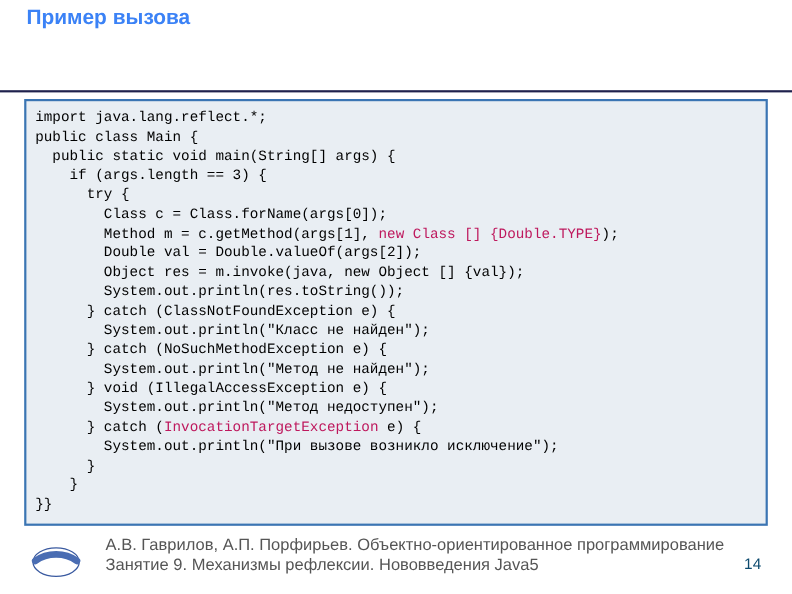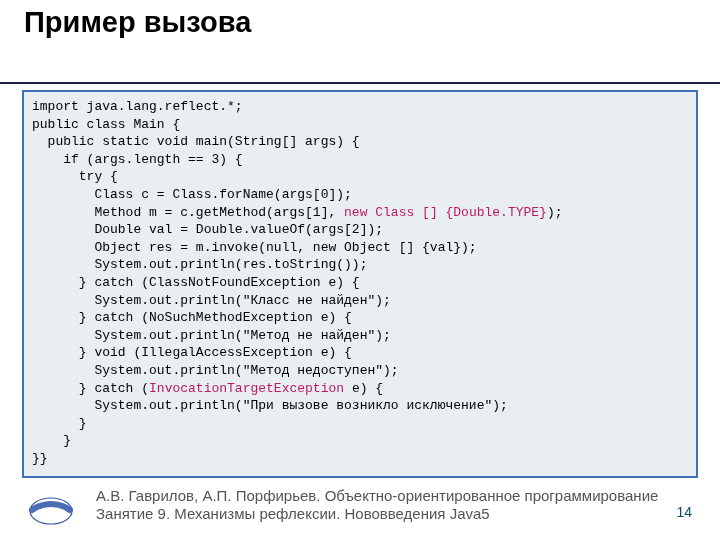--- a/index.html
+++ b/index.html
@@ -1,17 +1,17 @@
 <!DOCTYPE html>
 <html><head>
 <meta charset="utf-8">
 <style>
   html,body{margin:0;padding:0;width:720px;height:540px;background:#fff;font-family:Arial,Helvetica,sans-serif;overflow:hidden}
   .slide{position:relative;width:720px;height:540px;box-sizing:border-box}
-  .title{position:absolute;left:24px;top:6px;color:#000000;font-size:29px;font-weight:700;line-height:1.15}
+  .title{position:absolute;left:24px;top:6px;color:#3b82f6;font-size:19px;font-weight:700;line-height:1.15}
   .rule{position:absolute;left:0;right:0;top:82px;height:2px;background:#1f214d}
   .codebox{position:absolute;left:22px;top:90px;width:676px;height:388px;border:2px solid #3b75b3;background:#e9eef3;padding:6px 8px 4px 8px;box-sizing:border-box}
   .code{white-space:pre;font-family:"Courier New",Courier,monospace;font-size:13px;line-height:17.6px;color:#000}
   .code .hl{color:#be185d}
   .footer{position:absolute;left:0;bottom:12px;width:100%;height:36px}
   .logo{position:absolute;left:28px;bottom:2px}
   .logo svg{display:block}
   .ftext{position:absolute;left:96px;bottom:4px;color:#555;font-size:15px;line-height:1.25}
   .pagenum{position:absolute;right:28px;bottom:8px;color:#0c4a6e;font-size:14px}
 </style>
@@ -26,21 +26,21 @@
 
   <div class="codebox">
 <div class="code"><span>import java.lang.reflect.*;</span>
 <span>public class Main {</span>
 <span>  public static void main(String[] args) {</span>
 <span>    if (args.length == 3) {</span>
 <span>      try {</span>
 <span>        Class c = Class.forName(args[0]);</span>
 <span>        Method m = c.getMethod(args[1], </span><span class="hl">new Class [] {Double.TYPE}</span><span>);</span>
 <span>        Double val = Double.valueOf(args[2]);</span>
-<span>        Object res = m.invoke(null, new Object [] {val});</span>
+<span>        Object res = m.invoke(java, new Object [] {val});</span>
 <span>        System.out.println(res.toString());</span>
 <span>      } catch (ClassNotFoundException e) {</span>
 <span>        System.out.println("Класс не найден");</span>
 <span>      } catch (NoSuchMethodException e) {</span>
 <span>        System.out.println("Метод не найден");</span>
 <span>      } void (IllegalAccessException e) {</span>
 <span>        System.out.println("Метод недоступен");</span>
 <span>      } catch (</span><span class="hl">InvocationTargetException</span><span> e) {</span>
 <span>        System.out.println("При вызове возникло исключение");</span>
 <span>      }</span>

